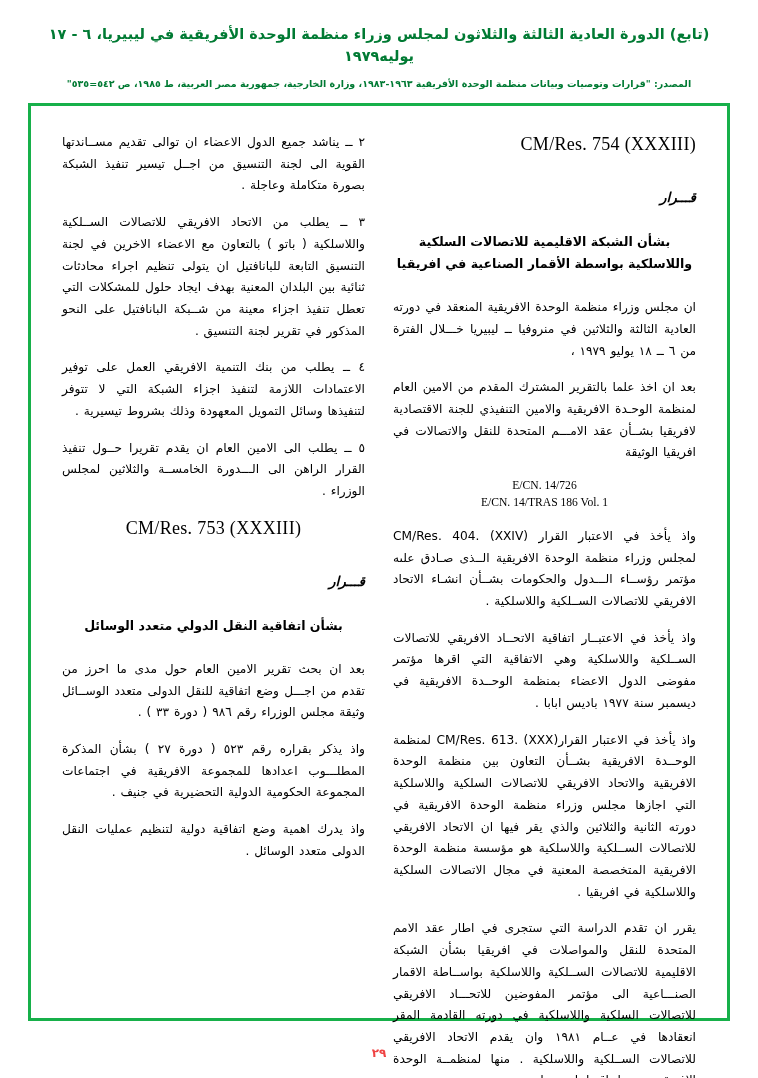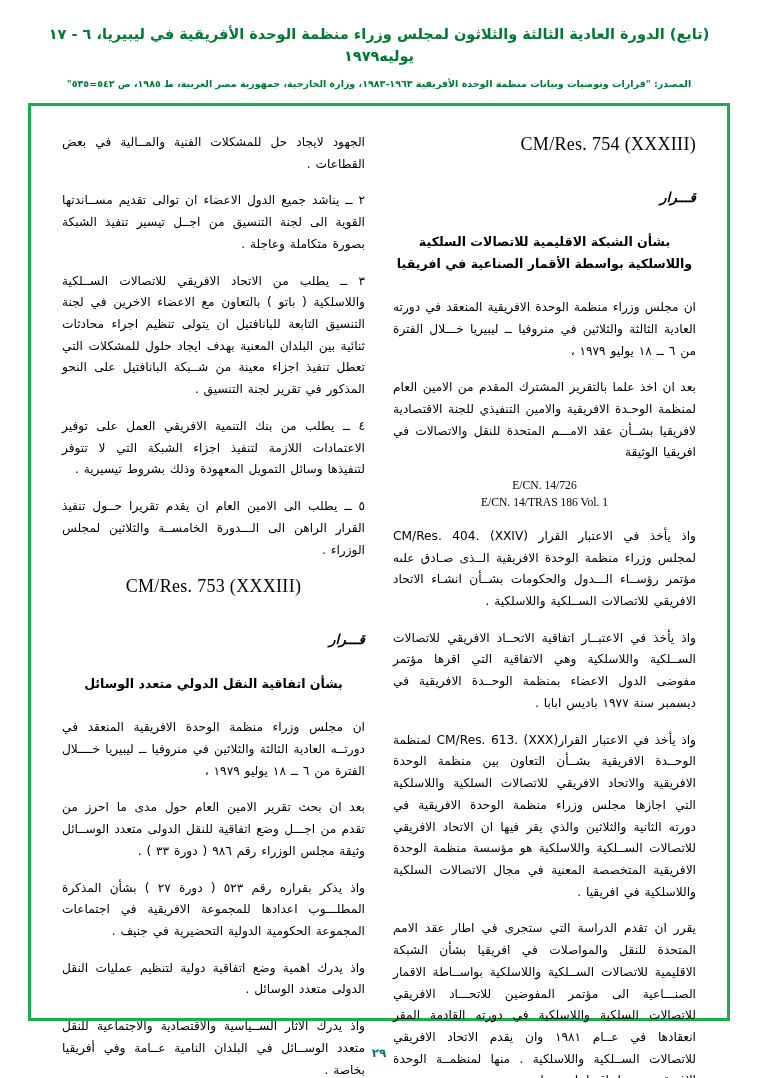--- a/index.html
+++ b/index.html
@@ -111,21 +111,21 @@
   }
   .doc-block { margin: 2px 0 14px 0; }
   .page-num {
     position: absolute;
     bottom: 18px;
     left: 0;
     width: 100%;
     text-align: center;
     font-size: 12px;
     font-weight: bold;
-    color: #0f766e;
+    color: #ef4444;
   }
 </style>
 </head>
 <body>
 
 <div class="page">
 
   <div class="header">
     <div class="header-title">(تابع) الدورة العادية الثالثة والثلاثون لمجلس وزراء منظمة الوحدة الأفريقية في ليبيريا، ٦ - ١٧ يوليه١٩٧٩</div>
     <div class="header-source">المصدر: "قرارات وتوصيات وبيانات منظمة الوحدة الأفريقية ١٩٦٣-١٩٨٣، وزارة الخارجية، جمهورية مصر العربية، ط ١٩٨٥، ص ٥٤٢=٥٣٥"</div>
@@ -148,34 +148,31 @@
         <p class="doc-line">E/CN. 14/TRAS 186 Vol. 1</p>
       </div>
 
       <p class="body">واذ يأخذ في الاعتبار القرار (XXIV) .CM/Res. 404 لمجلس وزراء منظمة الوحدة الافريقية الــذى صـادق علىه مؤتمر رؤســاء الـــدول والحكومات بشــأن انشـاء الاتحاد الافريقي للاتصالات الســلكية واللاسلكية .</p>
       <p class="body">واذ يأخذ في الاعتبــار اتفاقية الاتحــاد الافريقي للاتصالات الســلكية واللاسلكية وهي الاتفاقية التي اقرها مؤتمر مفوضى الدول الاعضاء بمنظمة الوحــدة الافريقية في ديسمبر سنة ١٩٧٧ باديس ابابا .</p>
       <p class="body">واذ يأخذ في الاعتبار القرار(XXX) .CM/Res. 613 لمنظمة الوحــدة الافريقية بشــأن التعاون بين منظمة الوحدة الافريقية والاتحاد الافريقي للاتصالات السلكية واللاسلكية التي اجازها مجلس وزراء منظمة الوحدة الافريقية في دورته الثانية والثلاثين والذي يقر فيها ان الاتحاد الافريقي للاتصالات الســلكية واللاسلكية هو مؤسسة منظمة الوحدة الافريقية المتخصصة المعنية في مجال الاتصالات السلكية واللاسلكية في افريقيا .</p>
       <p class="body">يقرر ان تقدم الدراسة التي ستجرى في اطار عقد الامم المتحدة للنقل والمواصلات في افريقيا بشأن الشبكة الاقليمية للاتصالات الســلكية واللاسلكية بواســاطة الاقمار الصنـــاعية الى مؤتمر المفوضين للاتحـــاد الافريقي للاتصالات السلكية واللاسلكية في دورته القادمة المقر انعقادها في عــام ١٩٨١ وان يقدم الاتحاد الافريقي للاتصالات الســلكية واللاسلكية . منها لمنظمــة الوحدة الافريقية مدعما باقتراحات عملية .</p>
     </div>
 
     <div class="col left">
-      <p class="body">الجهود لايجاد حل للمشكلات الفنية والمــالية في بعض القطاعات .</p>
       <p class="body">٢ ــ يناشد جميع الدول الاعضاء ان توالى تقديم مســاندتها القوية الى لجنة التنسيق من اجــل تيسير تنفيذ الشبكة بصورة متكاملة وعاجلة .</p>
       <p class="body">٣ ــ يطلب من الاتحاد الافريقي للاتصالات الســلكية واللاسلكية ( باتو ) بالتعاون مع الاعضاء الاخرين في لجنة التنسيق التابعة للبانافتيل ان يتولى تنظيم اجراء محادثات ثنائية بين البلدان المعنية بهدف ايجاد حلول للمشكلات التي تعطل تنفيذ اجزاء معينة من شــبكة البانافتيل على النحو المذكور في تقرير لجنة التنسيق .</p>
       <p class="body">٤ ــ يطلب من بنك التنمية الافريقي العمل على توفير الاعتمادات اللازمة لتنفيذ اجزاء الشبكة التي لا تتوفر لتنفيذها وسائل التمويل المعهودة وذلك بشروط تيسيرية .</p>
       <p class="body">٥ ــ يطلب الى الامين العام ان يقدم تقريرا حــول تنفيذ القرار الراهن الى الـــدورة الخامســة والثلاثين لمجلس الوزراء .</p>
 
       <div class="res-id">CM/Res. 753  (XXXIII)</div>
       <div class="qarar">قـــرار</div>
       <div class="subject">بشأن اتفاقية النقل الدولي متعدد الوسائل</div>
 
-      <p class="body">ان مجلس وزراء منظمة الوحدة الافريقية المنعقد في دورتــه العادية الثالثة والثلاثين في منروفيا ــ ليبيريا خــــلال الفترة من ٦ ــ ١٨ يوليو ١٩٧٩ ،</p>
       <p class="body">بعد ان بحث تقرير الامين العام حول مدى ما احرز من تقدم من اجـــل وضع اتفاقية للنقل الدولى متعدد الوســائل وثيقة مجلس الوزراء رقم ٩٨٦ ( دورة ٣٣ ) .</p>
       <p class="body">واذ يذكر بقراره رقم ٥٢٣ ( دورة ٢٧ ) بشأن المذكرة المطلـــوب اعدادها للمجموعة الافريقية في اجتماعات المجموعة الحكومية الدولية التحضيرية في جنيف .</p>
       <p class="body">واذ يدرك اهمية وضع اتفاقية دولية لتنظيم عمليات النقل الدولى متعدد الوسائل .</p>
-      <p class="body">واذ يدرك الاثار الســياسية والاقتصادية والاجتماعية للنقل متعدد الوســائل في البلدان النامية عــامة وفي أفريقيا بخاصة .</p>
 
     </div>
 
   </div>
 
   <div class="page-num">٢٩</div>
 </div>
 
 </body></html>

